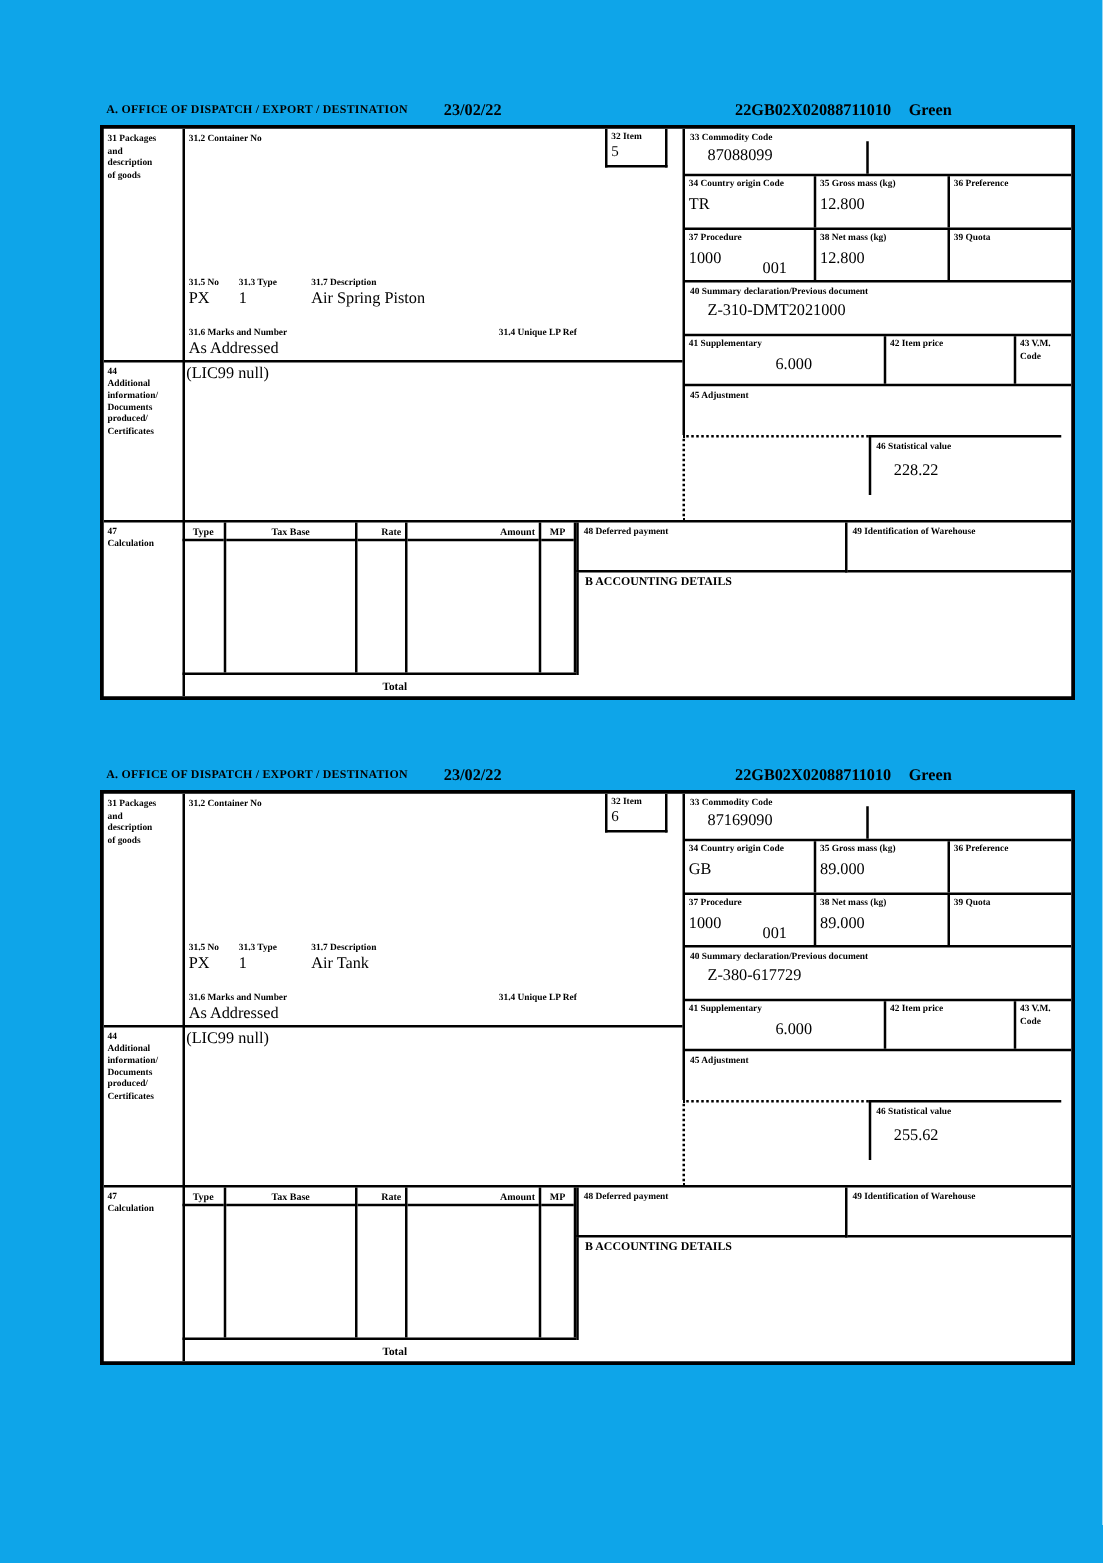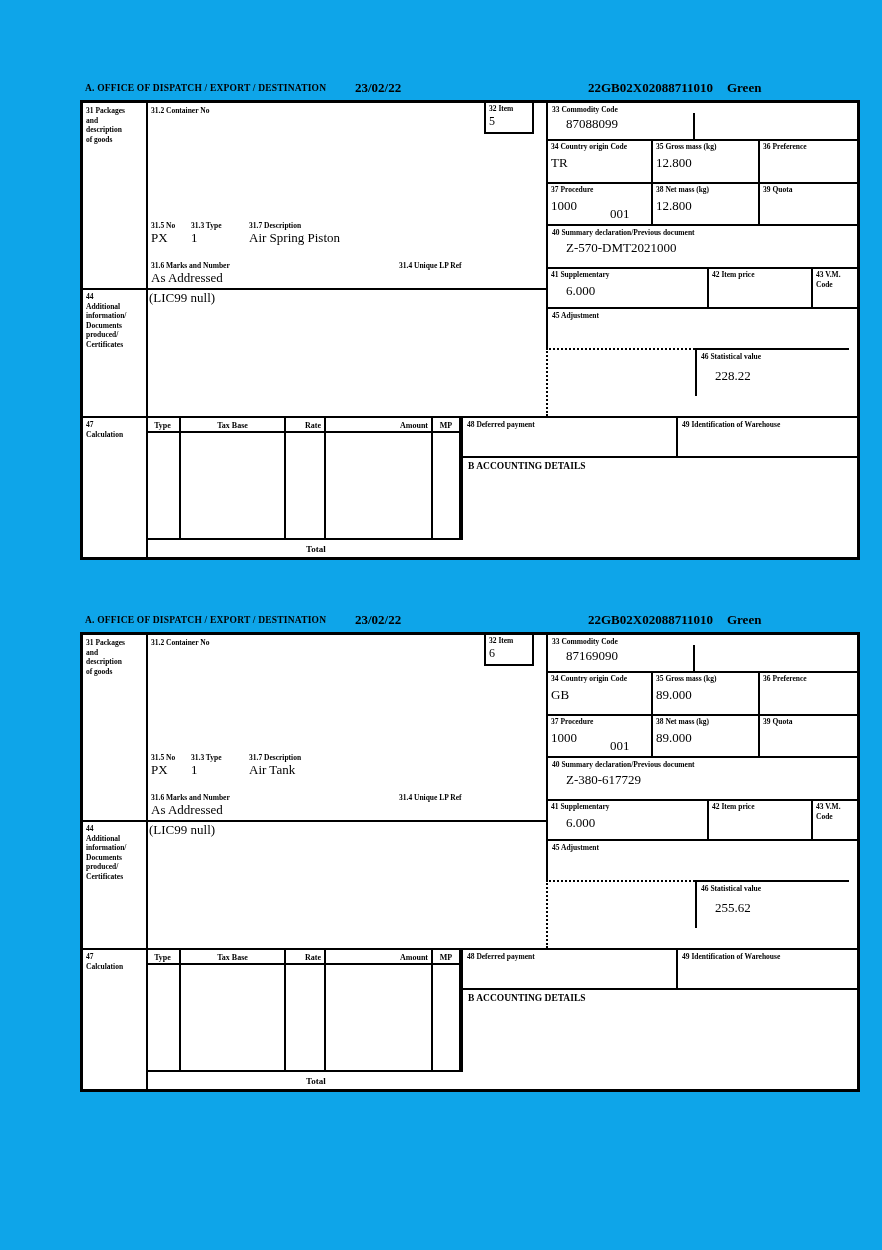--- a/index.html
+++ b/index.html
@@ -59,21 +59,21 @@
   .c2a { width:107px; border-right:2px solid #000; }
   .c1b { width:161px; border-right:2px solid #000; }
   .c2b { width:104px; border-right:2px solid #000; }
   .c3  { flex:1; }
   .r33 .lbl, .r40 .lbl, .r45 .lbl { padding:2px 0 0 4px; }
   .val-commodity { margin:1px 0 0 18px; }
   .tick33 { position:absolute; left:145px; top:10px; width:2px; height:26px; background:#000; }
   .cell .val { margin-top:3px; }
   .val-proc2 { position:absolute; left:62px; }
   .val40 { margin:2px 0 0 18px; }
-  .val41 { margin-top:3px; margin-left:15px; }
+  .val41 { margin-top:3px; margin-left:15px;text-align:center; }
 
   
   .dotted-left { position:absolute; left:463px; top:245px; width:149px; height:68px; border-left:2px dotted #000; border-top:2px dotted #000; }
   .box46 { position:absolute; left:612px; top:245px; right:8px; height:48px; border-left:2px solid #000; border-top:2px solid #000; padding:2px 4px; }
   .val46 { margin:6px 0 0 14px; }
 
   
   .hdiv-calc { position:absolute; left:0; top:313px; width:100%; height:2px; background:#000; }
   .calc-table { position:absolute; left:63px; top:315px; width:315px; height:122px; border-bottom:2px solid #000; display:flex; }
   .tcol { border-right:2px solid #000; display:flex; flex-direction:column; }
@@ -165,21 +165,21 @@
           <div class="cell c2a">
             <div class="lbl">38 Net mass (kg)</div>
             <div class="val">12.800</div>
           </div>
           <div class="cell c3">
             <div class="lbl">39 Quota</div>
           </div>
         </div>
         <div class="rrow r40">
           <div class="lbl">40 Summary declaration/Previous document</div>
-          <div class="val val40">Z-570-DMT2021000</div>
+          <div class="val val40">Z-310-DMT2021000</div>
         </div>
         <div class="rrow r41">
           <div class="cell c1b">
             <div class="lbl">41 Supplementary</div>
             <div class="val val41">6.000</div>
           </div>
           <div class="cell c2b">
             <div class="lbl">42 Item price</div>
           </div>
           <div class="cell c3">

